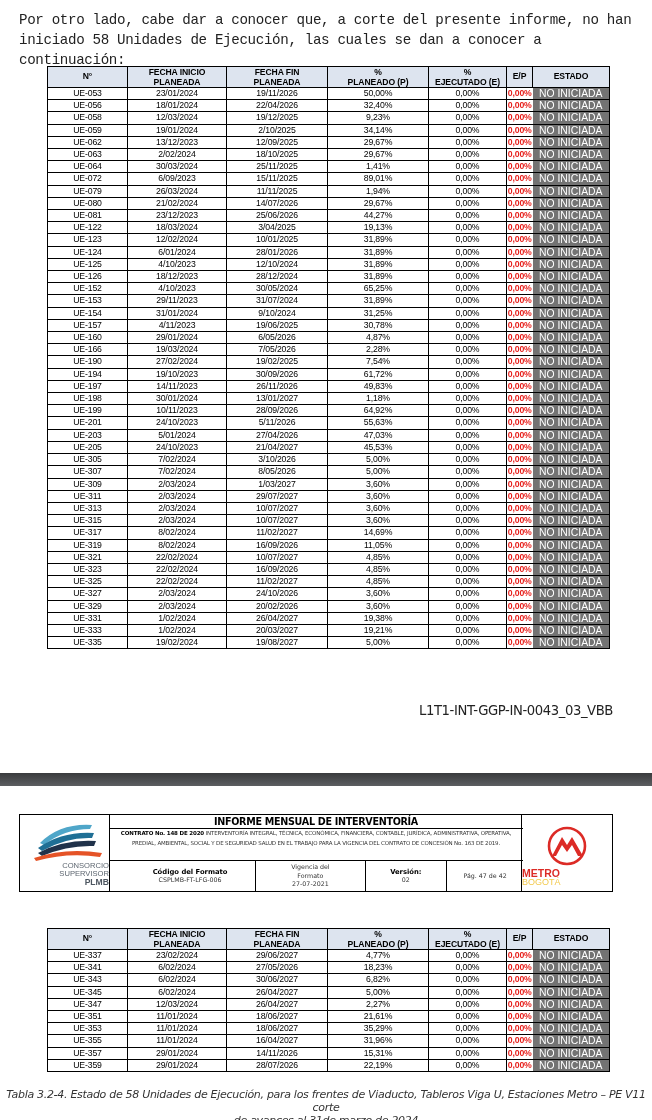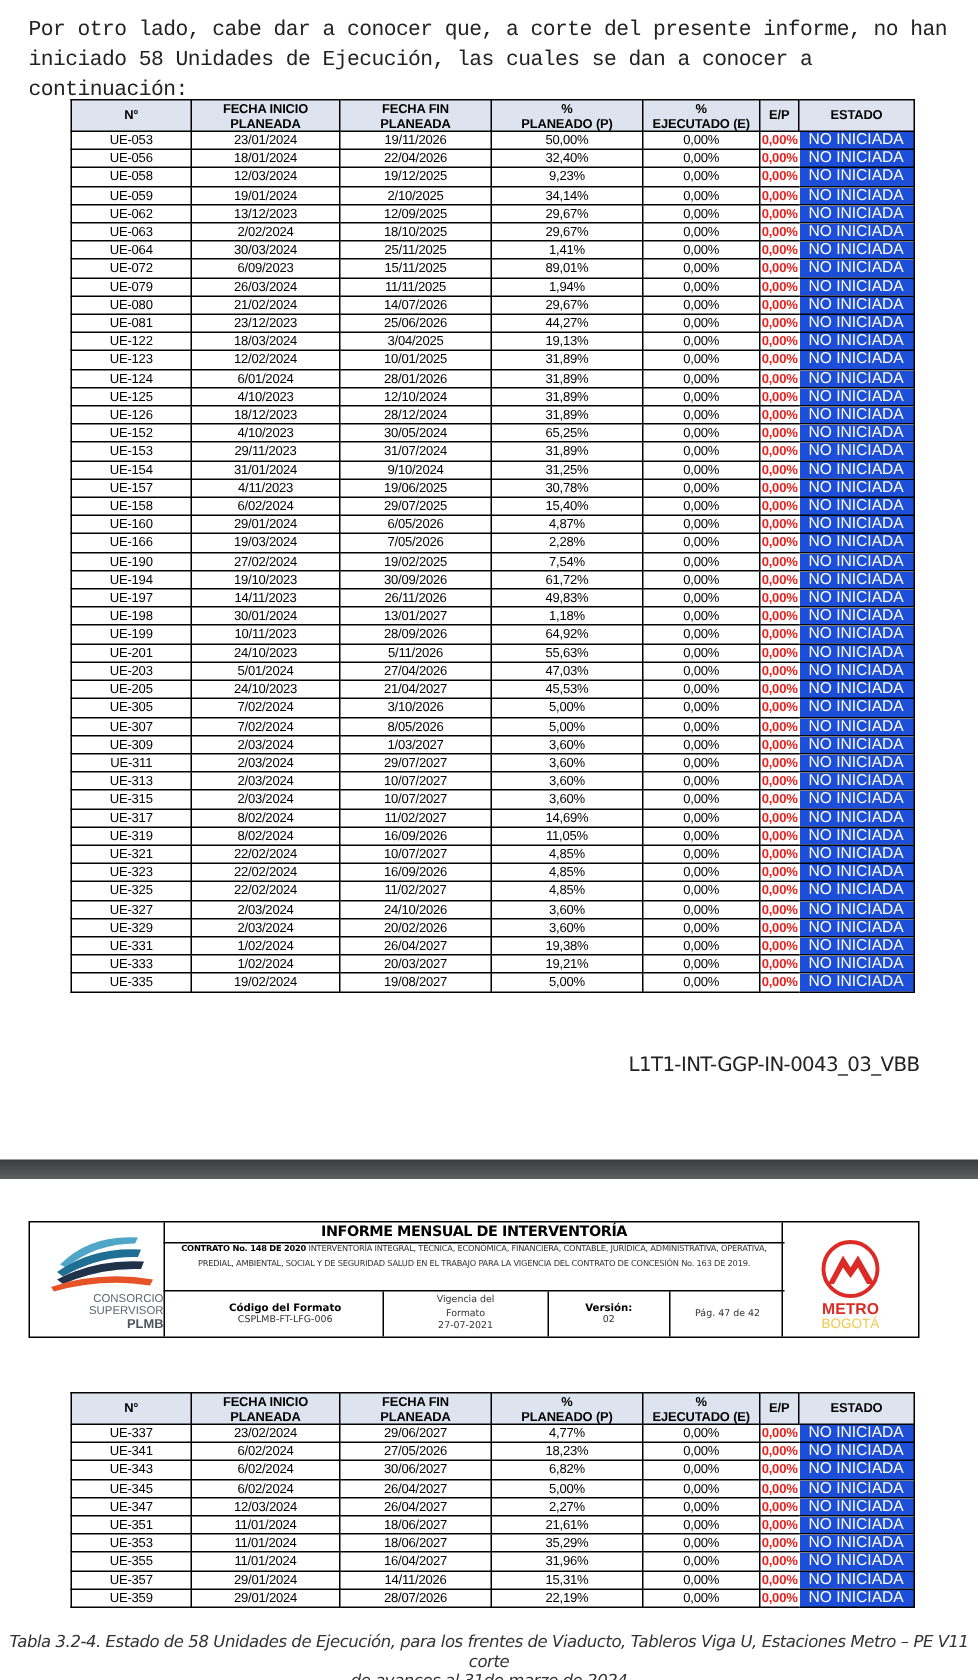--- a/index.html
+++ b/index.html
@@ -5,21 +5,21 @@
   html, body { margin:0; padding:0; background:#ffffff; }
   body { width:652px; height:1120px; position:relative; overflow:hidden; font-family:"Liberation Sans", sans-serif; color:#000; }
   .intro { position:absolute; left:19px; top:10px; width:620px; font-family:Liberation Mono, monospace; font-size:14.2px; line-height:20px; color:#222; letter-spacing:-0.35px; }
   table.ue { position:absolute; left:47px; border-collapse:collapse; table-layout:fixed; font-family:"Liberation Sans", sans-serif; }
   table.ue col.c1 { width:80px; } table.ue col.c2 { width:99px; } table.ue col.c3 { width:101px; }
   table.ue col.c4 { width:101px; } table.ue col.c5 { width:78px; } table.ue col.c6 { width:26px; } table.ue col.c7 { width:77px; }
   table.ue th { background:#dde4ef; font-size:8.6px; font-weight:bold; line-height:9.5px; border:1px solid #000; text-align:center; padding:0; height:20px; vertical-align:bottom; letter-spacing:-0.1px; }
   table.ue th.single { vertical-align:middle; }
   table.ue td { font-size:8.7px; line-height:11.2px; height:11.2px; border-left:1px solid #000; border-right:1px solid #000; border-bottom:1px solid #000; text-align:center; padding:0; white-space:nowrap; overflow:hidden; letter-spacing:-0.15px; }
   table.ue td.ep { color:#e8211d; font-weight:bold; border-right:none; }
-  table.ue td.st { background:#1d4ed8; color:#fff; font-size:10.4px; font-weight:normal; letter-spacing:0; border-left:none; }
+  table.ue td.st { background:#737373; color:#fff; font-size:10.4px; font-weight:normal; letter-spacing:0; border-left:none; }
   table.ue { border:1.5px solid #000; }
   .doc-code { position:absolute; left:419px; top:703px; font-family:"DejaVu Sans", sans-serif; font-size:13.2px; color:#222; letter-spacing:-0.4px; }
   .page-break { position:absolute; left:0; top:773px; width:652px; height:13px; background:linear-gradient(#3a3b3d,#5c5e61); }
   .hdr { position:absolute; left:19px; top:814px; width:594px; height:78px; border:1.4px solid #000; box-sizing:border-box; }
   .hdr .logo-l { position:absolute; left:0; top:0; width:89px; height:76px; border-right:1.4px solid #000; }
   .hdr .center { position:absolute; left:89px; top:0; width:414px; height:76px; }
   .hdr .logo-r { position:absolute; right:0; top:0; width:90px; height:76px; border-left:1.4px solid #000; }
   .hdr .title { height:13px; border-bottom:1px solid #000; text-align:center; font-family:"DejaVu Sans", sans-serif; font-weight:bold; font-size:9.6px; line-height:13px; letter-spacing:-0.3px; }
   .hdr .contract { height:31px; border-bottom:1px solid #000; text-align:center; font-family:"DejaVu Sans", sans-serif; font-size:5.5px; line-height:9.6px; padding:0 4px; letter-spacing:-0.15px; color:#333; }
   .hdr .contract b { color:#000; }
@@ -225,29 +225,20 @@
         <td>31,25%</td>
         <td>0,00%</td>
         <td class="ep">0,00%</td>
         <td class="st">NO INICIADA</td>
       </tr>
       <tr>
         <td>UE-157</td>
         <td>4/11/2023</td>
         <td>19/06/2025</td>
         <td>30,78%</td>
-        <td>0,00%</td>
-        <td class="ep">0,00%</td>
-        <td class="st">NO INICIADA</td>
-      </tr>
-      <tr>
-        <td>UE-158</td>
-        <td>6/02/2024</td>
-        <td>29/07/2025</td>
-        <td>15,40%</td>
         <td>0,00%</td>
         <td class="ep">0,00%</td>
         <td class="st">NO INICIADA</td>
       </tr>
       <tr>
         <td>UE-160</td>
         <td>29/01/2024</td>
         <td>6/05/2026</td>
         <td>4,87%</td>
         <td>0,00%</td>
@@ -520,21 +511,21 @@
       <div style="width:84px;">
         <span>Pág. 47 de 42</span>
       </div>
     </div>
   </div>
   <div class="logo-r">
     <svg width="90" height="76" viewBox="0 0 90 76">
       <circle cx="45" cy="31" r="18" fill="none" stroke="#dc2b26" stroke-width="2.6"></circle>
       <path d="M30 41 L40 22 L45 30 L50 22 L61 41 L56 41 L50 30 L45 37 L40 30 L34 41 Z" fill="#dc2b26"></path>
     </svg>
-    <div style="position:absolute;left:0;top:54px;width:90px;text-align:center;font-family:'Liberation Sans',sans-serif;font-weight:bold;line-height:9px;">
+    <div style="position:absolute;left:0;top:54px;width:90px;text-align:left;font-family:'Liberation Sans',sans-serif;font-weight:bold;line-height:9px;">
       <div style="color:#dc2b26;font-size:10.5px;">METRO</div>
       <div style="color:#f2c94c;font-size:9px;font-weight:normal;">BOGOTÁ</div>
     </div>
   </div>
 </div>
 
 <table class="ue" id="table2" style="top:928px;">
   <colgroup>
       <col class="c1">
       <col class="c2">

